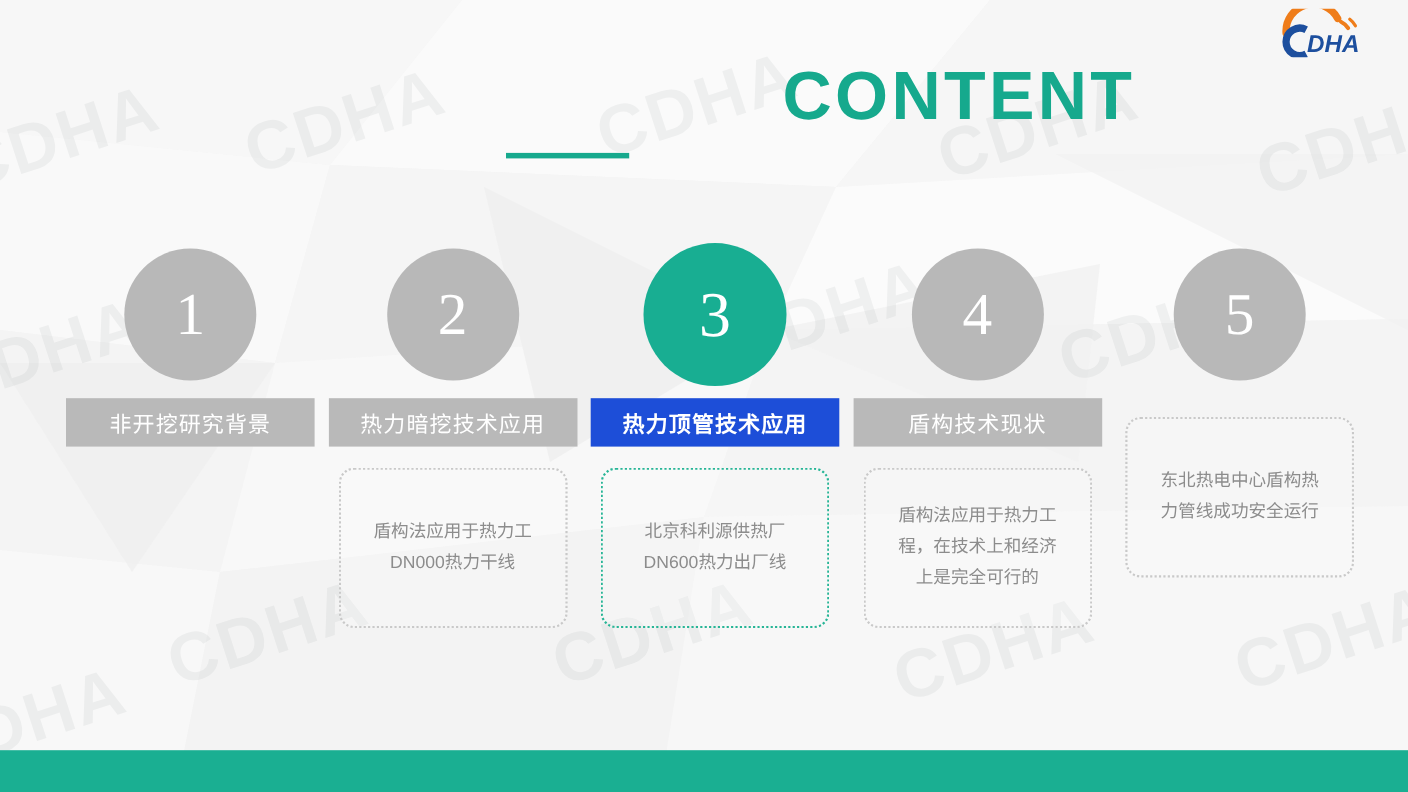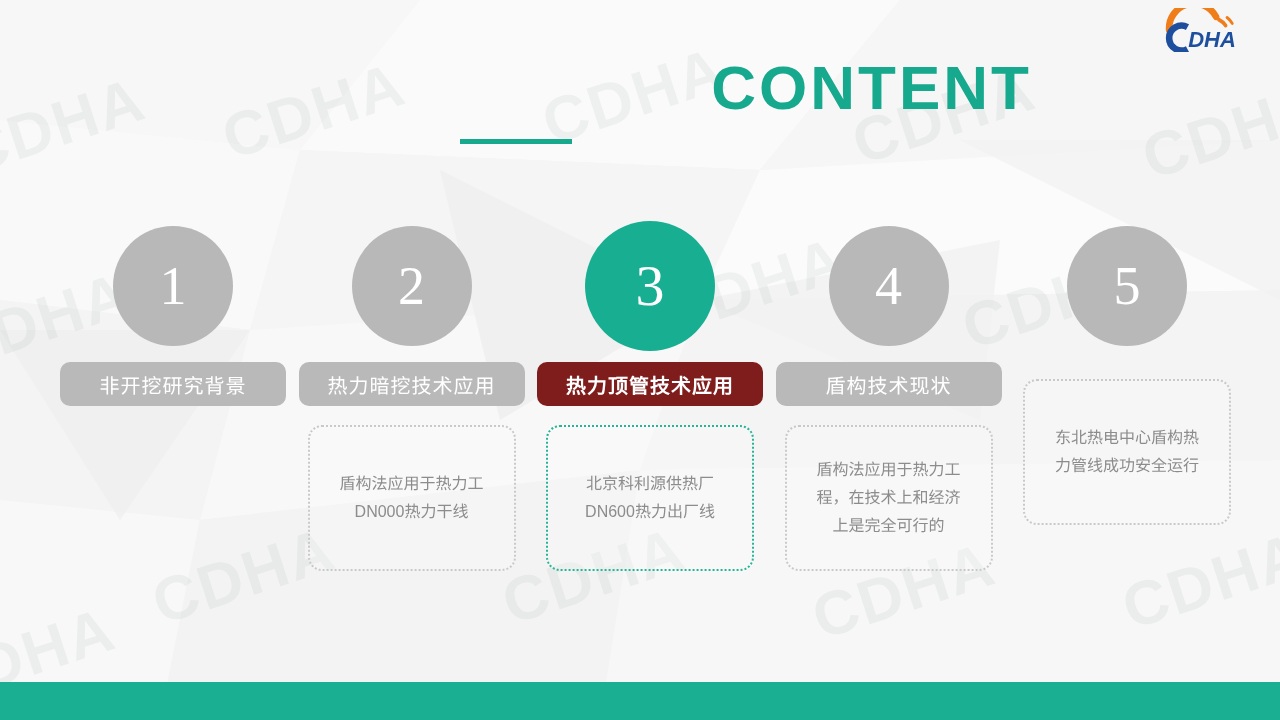--- a/index.html
+++ b/index.html
@@ -140,34 +140,34 @@
     height: 130px;
     background: #18ae92;
     font-size: 58px;
   }
 
   
   .label-pill {
     margin-top: 2px;
     width: 100%;
     height: 44px;
-    border-radius: 10px;
+    border-radius: 0;
     background: #b9b9b9;
     color: #ffffff;
     display: flex;
     align-items: center;
     justify-content: center;
     font-family: "Liberation Serif", "DejaVu Serif", serif;
     font-size: 20px;
     letter-spacing: 1px;
     box-sizing: border-box;
     padding: 0 6px;
   }
   .col.active .label-pill {
-    background: #7f1d1d;
+    background: #1d4ed8;
     font-weight: 700;
   }
 
   
   .desc-card {
     margin-top: 19px;
     width: 208px;
     height: 146px;
     border: 2px dotted #c9c9c9;
     border-radius: 14px;

